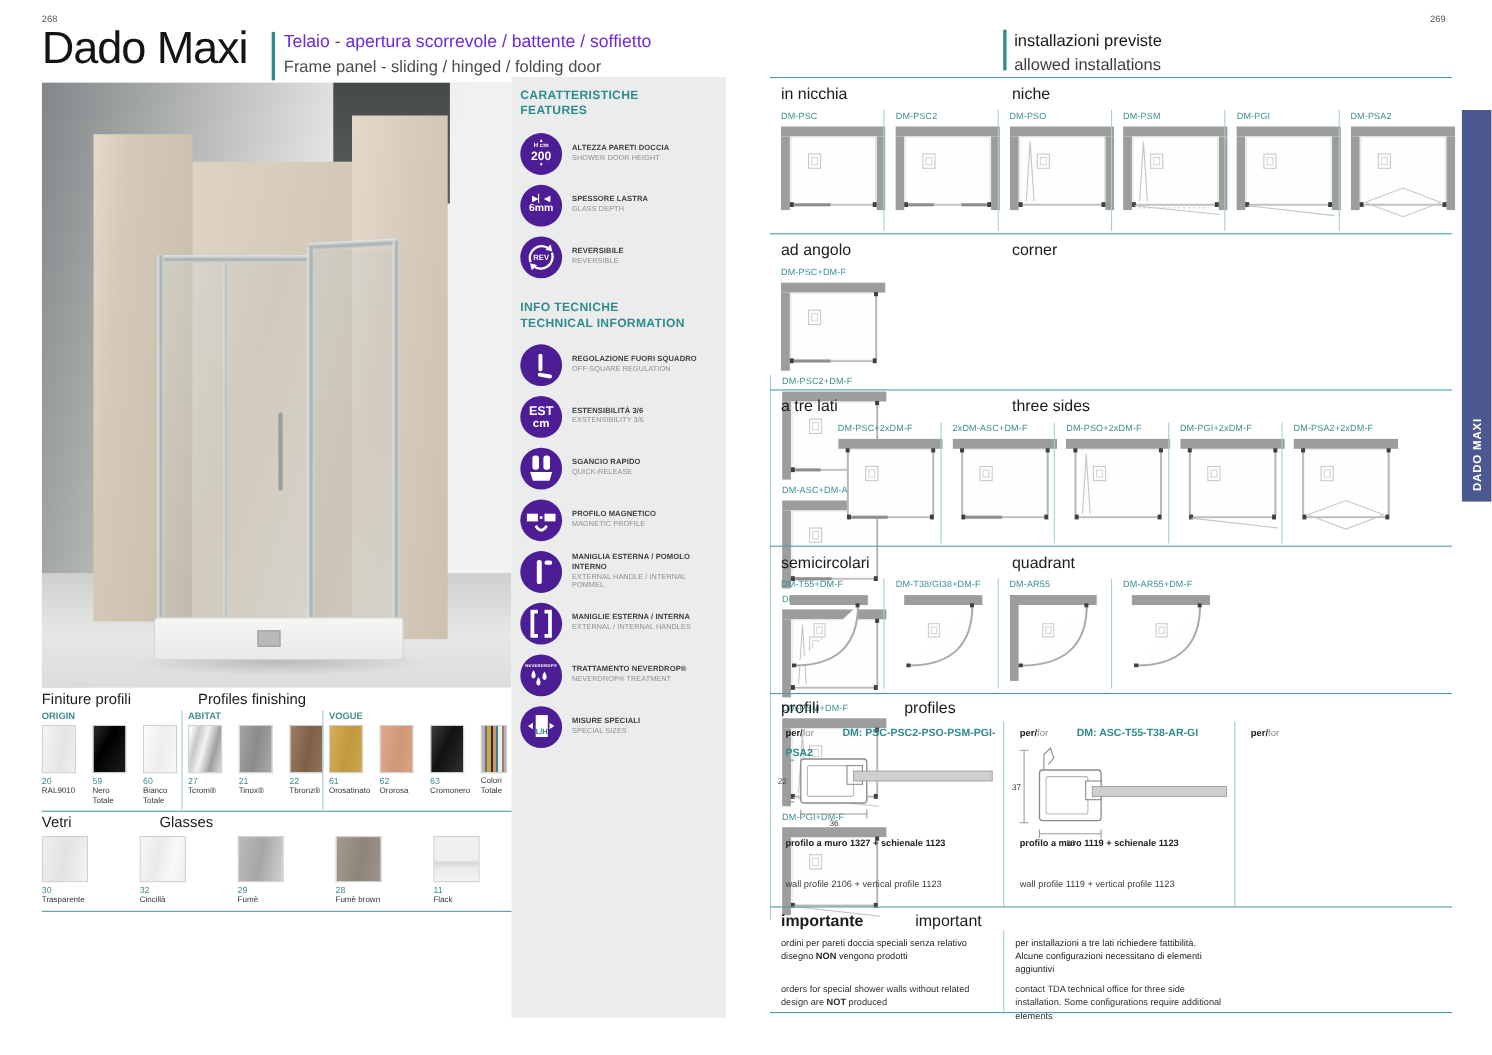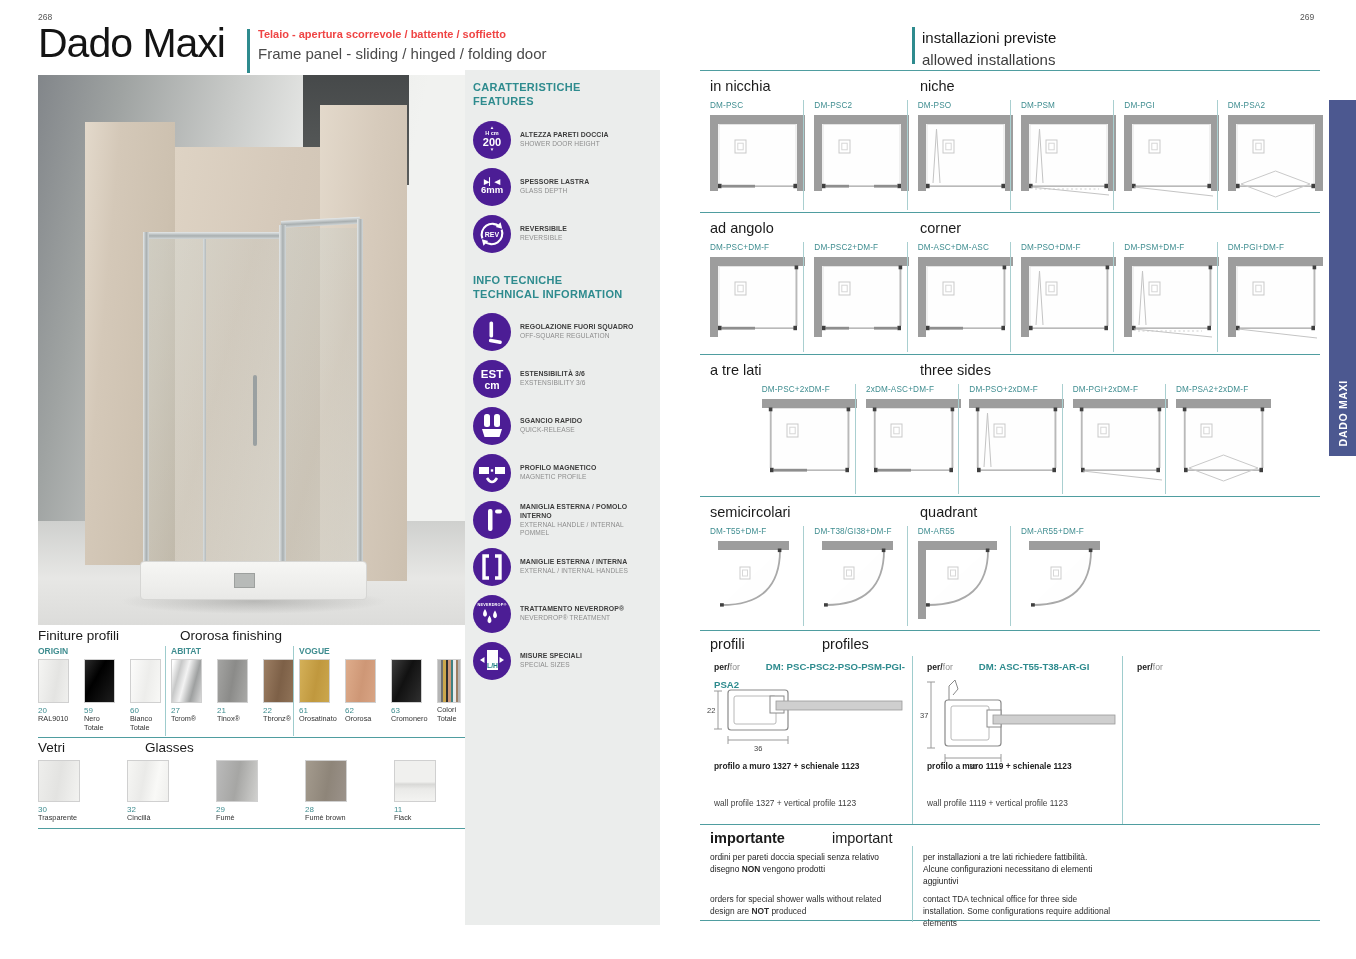--- a/index.html
+++ b/index.html
@@ -6,21 +6,21 @@
   body{width:1356px;height:959px;position:relative;background:#fff;overflow:hidden;
        font-family:"Liberation Sans",sans-serif;color:#222;-webkit-font-smoothing:antialiased}
   
   .hrule{position:absolute;border-top:1.5px solid #4f9da0}
   .vsep{border-left:1px solid #9ecccd}
   
   .pagenum{position:absolute;font-size:8.5px;color:#555}
   .title{position:absolute;left:38px;top:20px;font-size:41px;letter-spacing:-1px;color:#141414;font-weight:400}
   .title-bar{position:absolute;left:247px;top:29px;width:3px;height:44px;background:#2e8b8e}
   .subtit{position:absolute;left:258px;top:27px;line-height:1.45}
-  .subtit .it{font-size:11px;font-weight:bold;color:#ef4444}
+  .subtit .it{font-size:16px;font-weight:normal;color:#6d28d9}
   .subtit .en{font-size:15px;color:#4a4a4a}
   
   .photo{position:absolute;left:38px;top:75px;width:427px;height:550px;overflow:hidden;background:#e9eae8}
   .photo div{position:absolute}
   .ph-back{inset:0;background:linear-gradient(102deg,#82868a 0%,#9fa3a2 16%,#c7c9c7 36%,#e9eae8 54%,#f1f2f0 72%)}
   .ph-dark{left:62%;top:0;width:25%;height:20%;background:linear-gradient(180deg,#46494a,#5b5e5d)}
   .ph-floor{left:0;bottom:0;width:100%;height:19%;background:linear-gradient(180deg,#cfd0ce,#e7e7e5 55%,#dcdcda)}
   .ph-pil-l{left:11%;top:8.5%;width:21%;height:80.5%;background:linear-gradient(95deg,#e3d9cb 0%,#d4c8b8 28%,#cdc1b0 70%,#c3b7a5)}
   .ph-wall-m{left:32%;top:13%;width:34%;height:75.5%;background:linear-gradient(100deg,#ded3c4,#d5c9ba 55%,#cfc3b3)}
   .ph-pil-r{left:66%;top:5.5%;width:20.5%;height:86.5%;background:linear-gradient(95deg,#e3d9cb,#d7cbbc 45%,#ccc0b0)}
@@ -290,21 +290,21 @@
         <div class="flabels">
           <div class="fit">MISURE SPECIALI</div>
           <div class="fen">SPECIAL SIZES</div>
         </div>
       </div>
     </div>
 </div>
 
 <div class="fin-block">
   <div class="blk-head-it">Finiture profili</div>
-  <div class="blk-head-en" style="left:142px">Ororosa finishing</div>
+  <div class="blk-head-en" style="left:142px">Profiles finishing</div>
   <div class="fin-groups" id="fin-groups">
       <div class="fin-group" style="left: 0px;">
         <div class="fin-gname">ORIGIN</div>
         <div class="swatches">
           <div>
             <div class="swatch" style="background: linear-gradient(100deg, rgb(245, 245, 243), rgb(228, 228, 226) 60%, rgb(240, 240, 238));"></div>
             <div class="sw-num">20</div>
             <div class="sw-name">RAL9010</div>
           </div>
           <div>
@@ -518,21 +518,21 @@
               <rect x="83.4" y="70.8" width="3.6" height="4.4" fill="#3f3f3f"></rect>
               <path d="M13 71 L47.5 58 L82 71 M13 71 L47.5 84 L82 71" fill="none" stroke="#c9c9c9"></path>
             </svg>
           </div>
         </div>
       </div>
     </div>
     <div class="inst-sec" style="top: 220px;">
       <div class="sec-it">ad angolo</div>
       <div class="sec-en">corner</div>
-      <div class="inst-grid" style="height: 110px;">
+      <div class="inst-grid" style="height: 110px; flex-direction: column;">
         <div class="inst-cell">
           <div class="cell-code">DM-PSC+DM-F</div>
           <div>
             <svg class="diag" width="95" height="86" viewBox="0 0 95 86" xmlns="http://www.w3.org/2000/svg">
               <rect x="0" y="2" width="95" height="9" fill="#9d9d9d"></rect>
               <rect x="0" y="11" width="8" height="71" fill="#9d9d9d"></rect>
               <rect x="9" y="11.5" width="77" height="61" fill="#fefefe" stroke="#e3e3e3"></rect>
               <rect x="85.6" y="12" width="1.8" height="59" fill="#b9b9b9"></rect>
               <rect x="84.6" y="10.5" width="3.6" height="3.8" fill="#3f3f3f"></rect>
               <rect x="25" y="27" width="11" height="13" fill="#fff" stroke="#c9c9c9"></rect>
@@ -820,21 +820,21 @@
             <line x1="8" y1="51" x2="16" y2="51" stroke="#9a9a9a"></line>
     <text x="1" y="35" font-size="7.5" fill="#444">22</text>
     <rect x="22" y="12" width="60" height="40" rx="3" fill="#fff" stroke="#8a8a8a" stroke-width="1.2"></rect>
     <rect x="28" y="18" width="42" height="28" rx="2" fill="#fff" stroke="#b8b8b8"></rect>
     <rect x="64" y="18" width="14" height="17" fill="#fff" stroke="#8a8a8a"></rect>
     <rect x="70" y="23" width="126" height="9" fill="#cfcfcf" stroke="#9a9a9a" stroke-width=".8"></rect>
     <line x1="22" y1="62" x2="82" y2="62" stroke="#9a9a9a"></line>
             <line x1="22" y1="58" x2="22" y2="66" stroke="#9a9a9a"></line>
             <line x1="82" y1="58" x2="82" y2="66" stroke="#9a9a9a"></line>
     <text x="48" y="73" font-size="7.5" fill="#444">36</text>
-          </svg></div><div class="prof-cap1">profilo a muro 1327 + schienale 1123</div><div class="prof-cap2">wall profile 1327 + vertical profile 1123</div></div>
+          </svg></div><div class="prof-cap1">profilo a muro 1327 + schienale 1123</div><div class="prof-cap2">wall profile 2106 + vertical profile 1123</div></div>
       <div class="prof-col c2"><span class="pf-b">per/</span><span class="pf-g">for</span><span class="pf-codes">DM: ASC-T55-T38-AR-GI</span><div class="prof-draw"><svg width="198" height="100" viewBox="0 0 198 100" xmlns="http://www.w3.org/2000/svg">
     <line x1="12" y1="4" x2="12" y2="70" stroke="#9a9a9a"></line>
             <line x1="8" y1="4" x2="16" y2="4" stroke="#9a9a9a"></line>
             <line x1="8" y1="70" x2="16" y2="70" stroke="#9a9a9a"></line>
     <text x="1" y="40" font-size="7.5" fill="#444">37</text>
     <path d="M30 22 L30 8 L36 2 L39 11 L34 17" fill="#fff" stroke="#8a8a8a"></path>
     <rect x="26" y="22" width="56" height="46" rx="3" fill="#fff" stroke="#8a8a8a" stroke-width="1.2"></rect>
     <rect x="32" y="28" width="38" height="34" rx="2" fill="#fff" stroke="#b8b8b8"></rect>
     <rect x="68" y="32" width="14" height="17" fill="#fff" stroke="#8a8a8a"></rect>
     <rect x="74" y="37" width="122" height="9" fill="#cfcfcf" stroke="#9a9a9a" stroke-width=".8"></rect>

